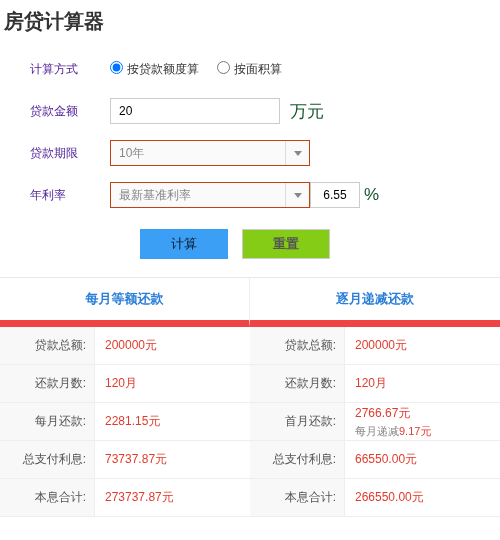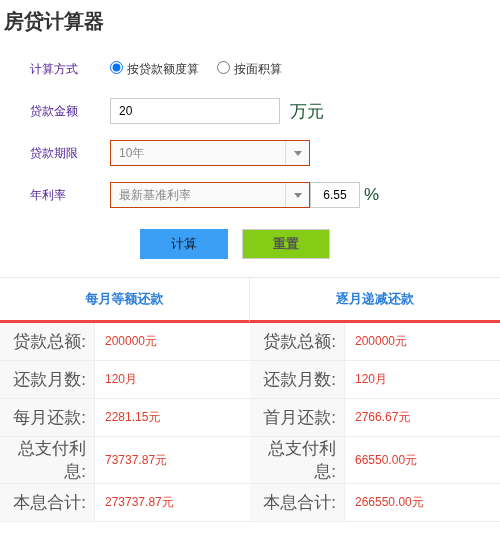--- a/index.html
+++ b/index.html
@@ -18,24 +18,24 @@
   .select-text { flex: 1; padding: 0 8px; color: #888; font-size: 12px; }
   .select-arrow { width: 24px; height: 24px; display: flex; align-items: center; justify-content: center; border-left: 1px solid #ddd; color: #888; }
   .select-arrow svg { width: 8px; height: 5px; }
   .rate-input { height: 26px; width: 50px; border: 1px solid #ccc; margin-left: 0; text-align: center; font-size: 12px; }
   .btn-row { display: flex; gap: 14px; padding: 12px 0 18px 110px; }
   .btn { height: 30px; width: 88px; border: none; cursor: pointer; font-size: 13px; }
   .btn-primary { background: #3a9ff5; color: #0f172a; }
   .btn-default { background: #84cc16; color: #555; border: 1px solid #ccc; font-weight: bold; }
   .results { display: flex; border-top: 1px solid #e8e8e8; width: 500px; }
   .col { flex: 1; min-width: 0; }
-  .col-header { text-align: center; color: #2a7ed8; font-size: 13px; font-weight: bold; padding: 12px 16px; border-bottom: 3px solid #ef4444; }
+  .col-header { text-align: center; color: #2a7ed8; font-size: 13px; font-weight: bold; padding: 12px 16px; border-bottom: 7px solid #ef4444; }
   .col:first-child .col-header { border-right: 1px solid #eee; }
   .data-row { display: flex; align-items: center; border-bottom: 1px solid #eee; min-height: 38px; }
-  .data-label { width: 95px; text-align: right; padding-right: 8px; color: #555; background: #f8f8f8; font-size: 17px; align-self: stretch; display: flex; align-items: center; justify-content: flex-end; border-right: 1px solid #eee; }
+  .data-label { width: 95px; text-align: right; padding-right: 8px; color: #555; background: #f8f8f8; font-size: 12px; align-self: stretch; display: flex; align-items: center; justify-content: flex-end; border-right: 1px solid #eee; }
   .data-value { flex: 1; padding-left: 10px; color: #e13b2c; font-size: 12px; }
   .data-sub { color: #888; font-size: 11px; margin-top: 2px; }
   .data-sub .red { color: #e13b2c; }
 </style>
 </head>
 <body>
 
 <div class="title">房贷计算器</div>
 
 <div class="form-area">
@@ -124,20 +124,23 @@
       <div class="data-value">200000元</div>
     </div>
     <div class="data-row">
       <div class="data-label">还款月数:</div>
       <div class="data-value">120月</div>
     </div>
     <div class="data-row">
       <div class="data-label">首月还款:</div>
       <div class="data-value">
         <span>2766.67元</span>
+        <div class="data-sub">
+          <span>每月递减</span><span class="red">9.17元</span>
+        </div>
       </div>
     </div>
     <div class="data-row">
       <div class="data-label">总支付利息:</div>
       <div class="data-value">66550.00元</div>
     </div>
     <div class="data-row">
       <div class="data-label">本息合计:</div>
       <div class="data-value">266550.00元</div>
     </div>

